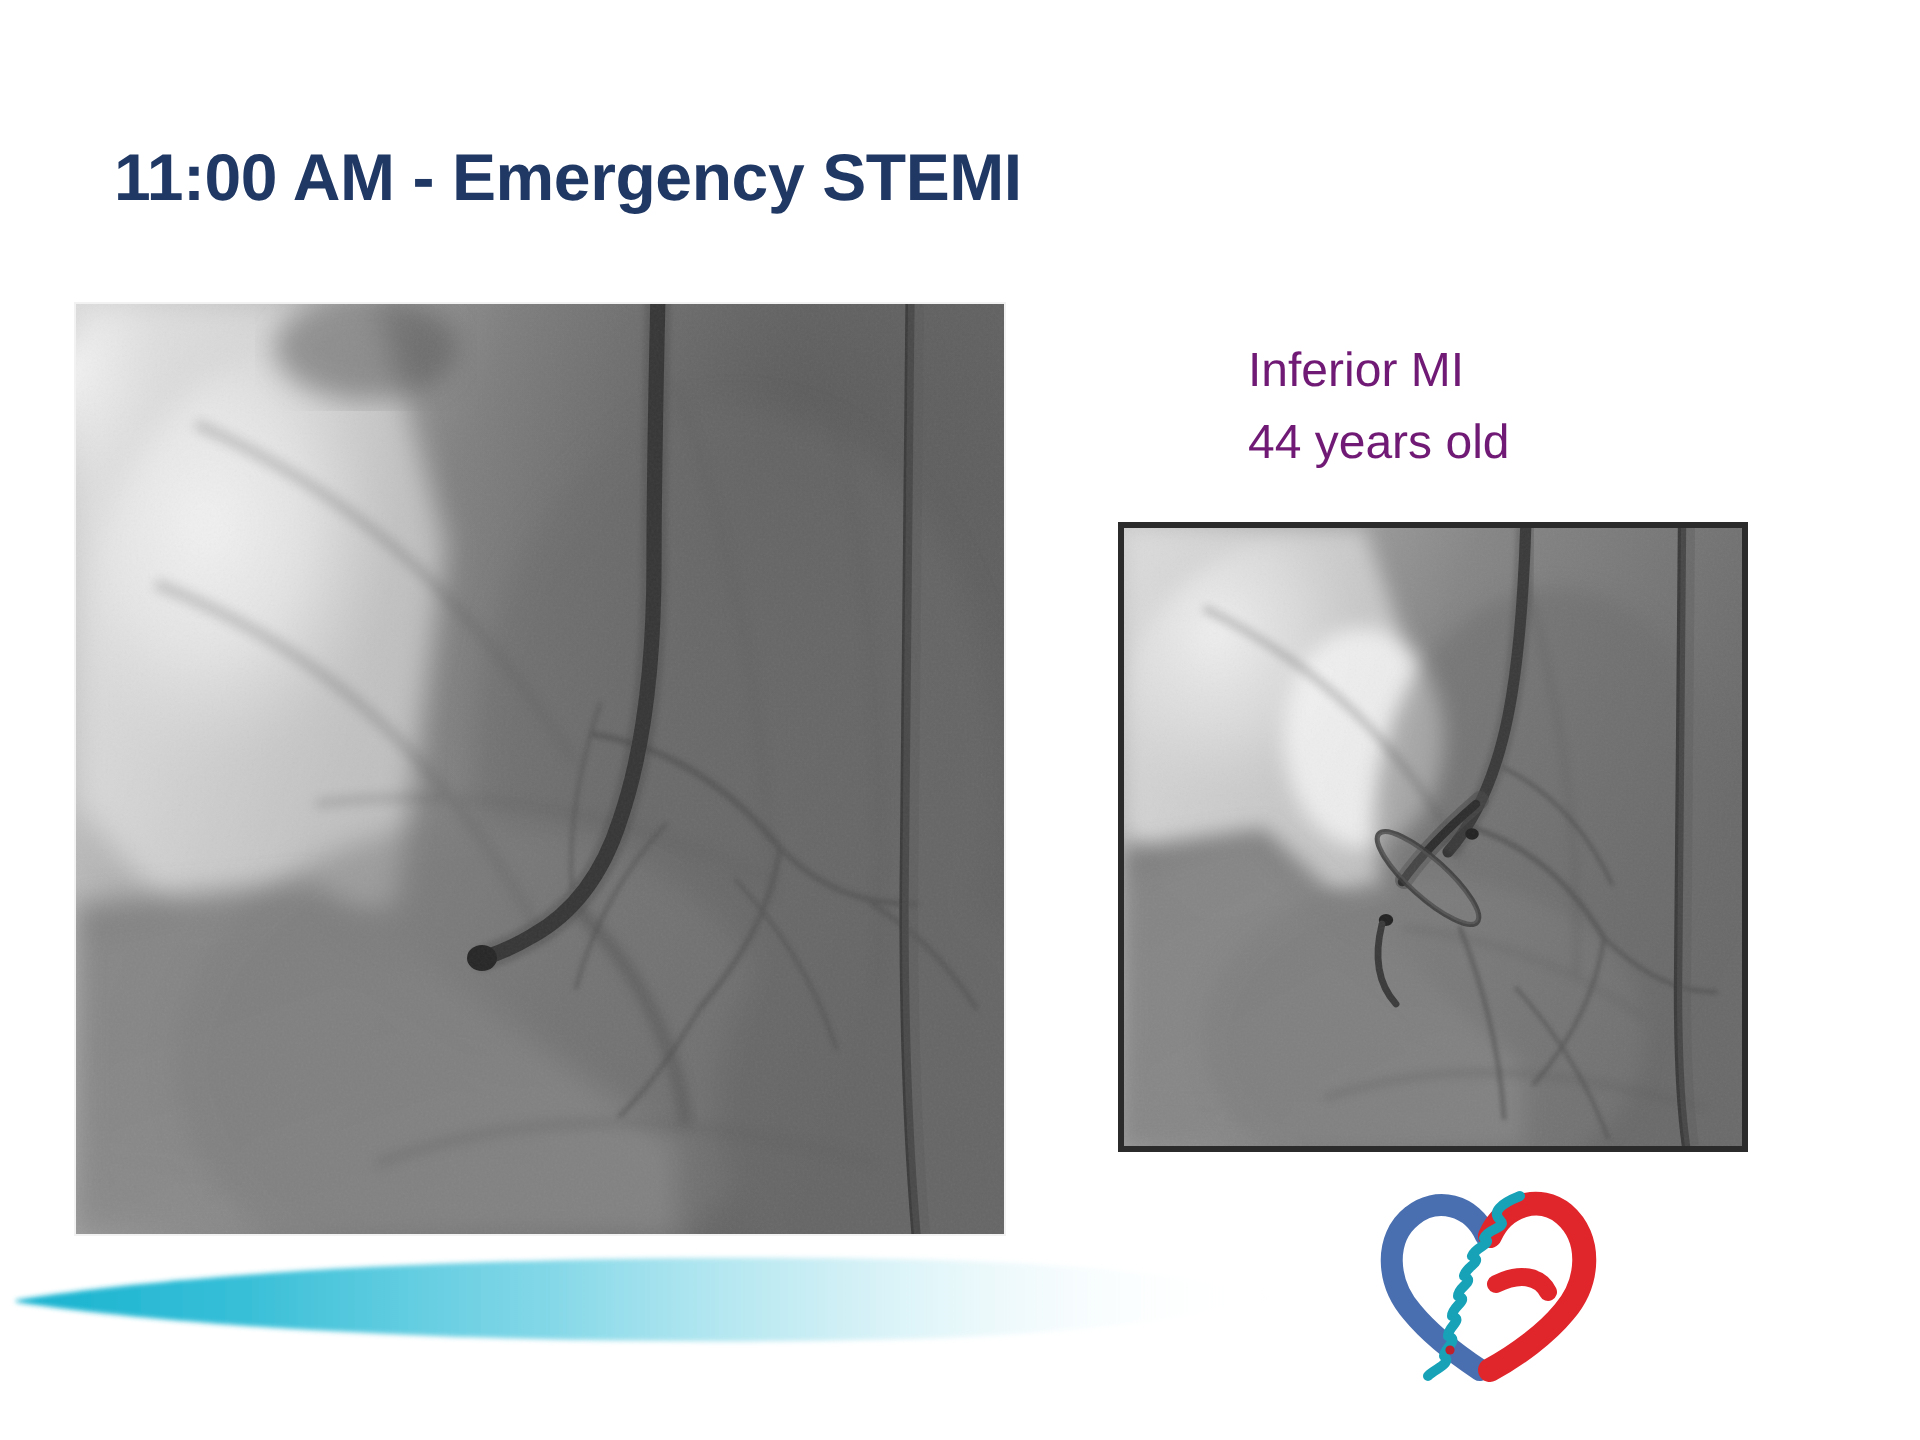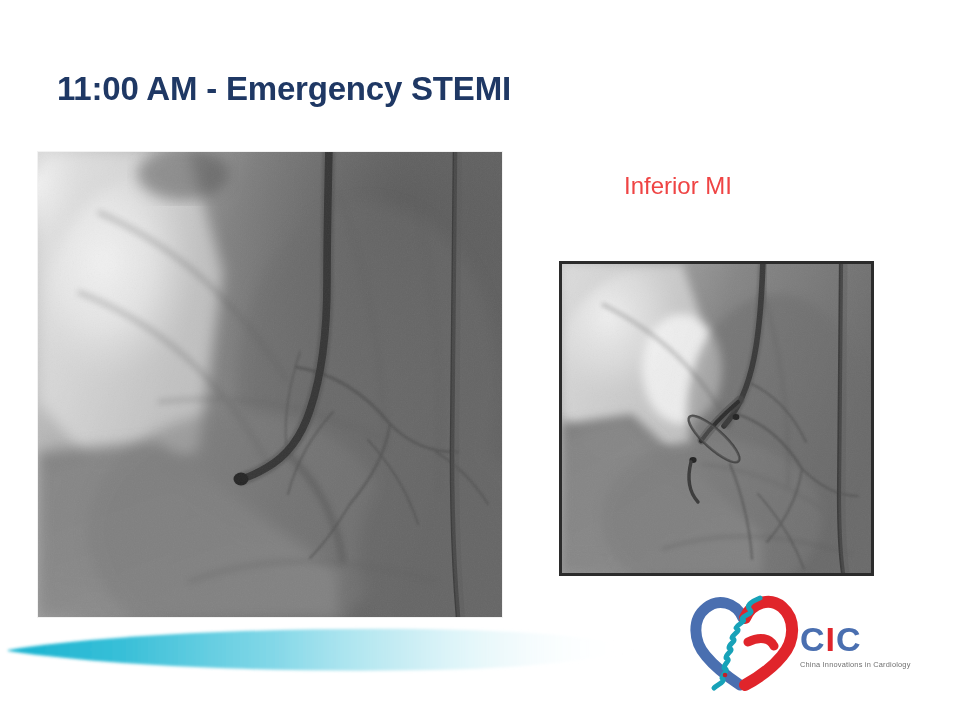--- a/index.html
+++ b/index.html
@@ -36,21 +36,21 @@
   
   #body-text {
     position: absolute;
     left: 624px;
     top: 168px;
     width: 300px;
   }
   #body-text .line {
     font-family: "Liberation Sans", sans-serif;
     font-size: 24px;
-    color: #ef4444;
+    color: #701a75;
     line-height: 36px;
     white-space: nowrap;
   }
 
   
   .angio {
     position: absolute;
     overflow: hidden;
     background: #6e6e6e;
   }
@@ -396,23 +396,20 @@
 
       <path d="M72,6 C62,10 58,14 62,18 C66,22 56,22 54,27
                C59,30 50,31 48,36 C54,39 45,41 44,46
                C50,49 41,51 41,56 C47,58 38,61 38,66
                C44,68 36,71 36,76 C42,78 34,82 34,86
                C38,90 30,92 26,96" fill="none" stroke="#17A2B8" stroke-width="5" stroke-linecap="round" stroke-linejoin="round"></path>
 
       <circle cx="37" cy="83" r="2.3" fill="#C0202A"></circle>
     </svg>
 
-    <div class="word-block">
-      <div class="cic-word"><span class="c1">C</span><span class="i">I</span><span class="c2">C</span></div>
-      <div class="cic-tag">China Innovations in Cardiology</div>
-    </div>
   </div>
 
   <div id="body-text">
     <div class="line">Inferior MI</div>
+    <div class="line">44 years old</div>
   </div>
 
 </div>
 
 </body></html>

